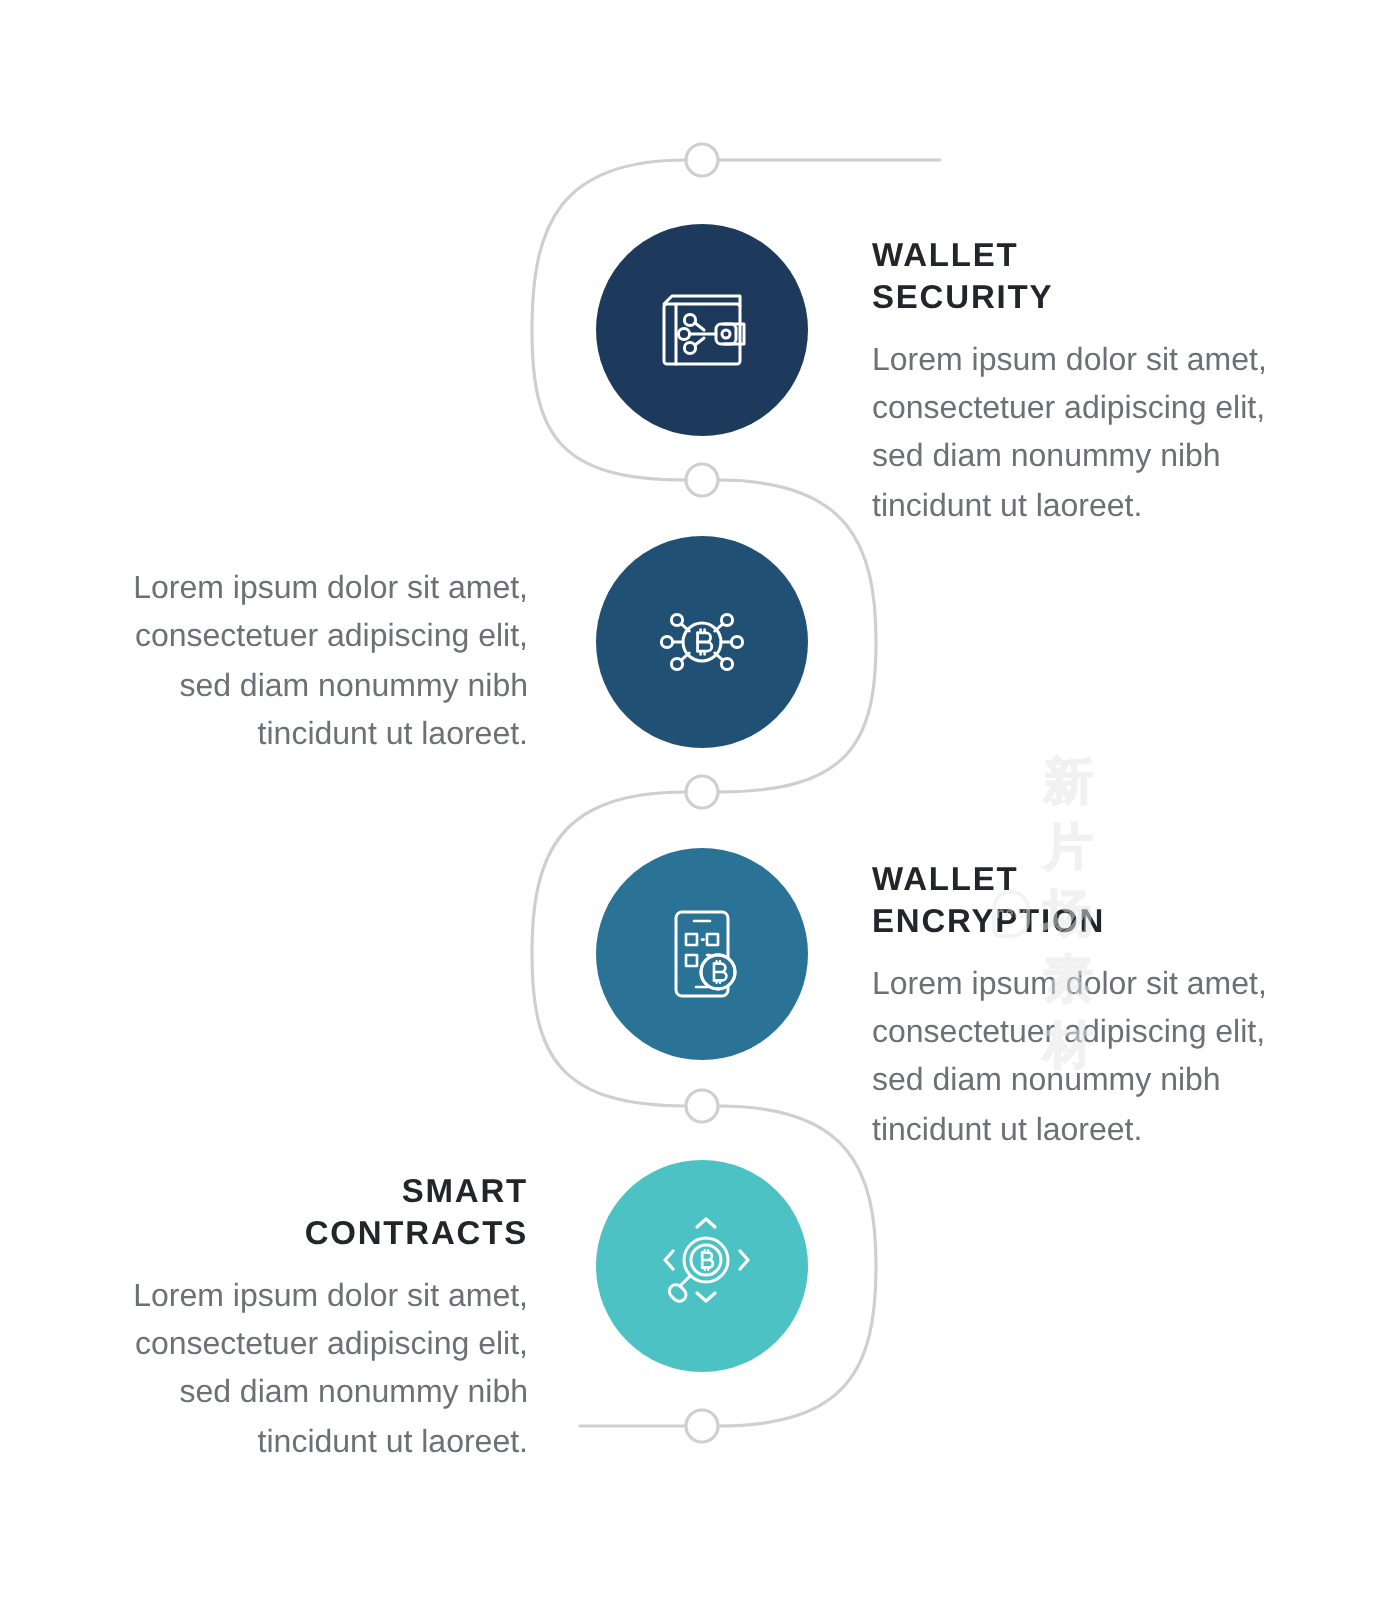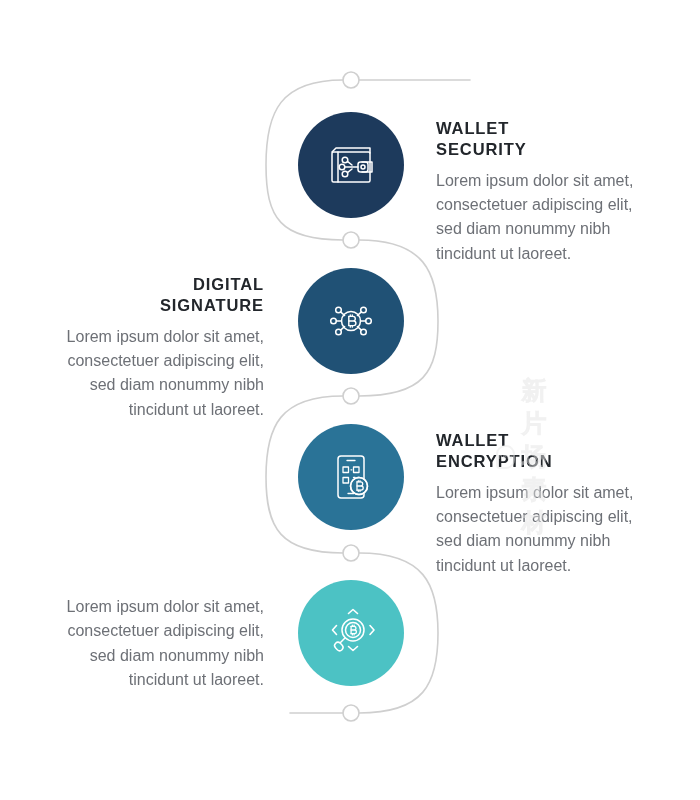--- a/index.html
+++ b/index.html
@@ -155,22 +155,20 @@
         <circle cx="39.5" cy="38" r="2.8"></circle>
         <path d="M16.6 17.9 L20.6 21.5"></path>
         <path d="M12.3 27 L17.5 27"></path>
         <path d="M16.6 36.1 L20.6 32.5"></path>
         <path d="M37.4 17.9 L33.4 21.5"></path>
         <path d="M41.7 27 L36.5 27"></path>
         <path d="M37.4 36.1 L33.4 32.5"></path>
       </svg>
     </div>
     <div class="text-block left-side" style="top:6px;">
-      <div class="step-title">DIGITAL
-SIGNATURE</div>
       <div class="step-desc">Lorem ipsum dolor sit amet, consectetuer adipiscing elit, sed diam nonummy nibh tincidunt ut laoreet.</div>
     </div>
   </div>
 
   <div class="step" style="top:424px;">
     <div class="icon-circle" style="background: rgb(42, 115, 151);">
       <svg width="54" height="54" viewBox="0 0 54 54" fill="none" stroke="#ffffff" stroke-width="1.5" stroke-linecap="round" stroke-linejoin="round">
         <rect x="14" y="6" width="26" height="42" rx="3"></rect>
         <path d="M23 10.5 L31 10.5" stroke-width="1.3"></path>
         <path d="M24 43.5 L30 43.5" stroke-width="1.3"></path>
@@ -203,20 +201,22 @@
         <path d="M27.1 20.3 L30.5 20.3 A 1.9 1.9 0 0 1 30.5 24 L27.1 24 L31 24 A 1.9 1.9 0 0 1 31 27.7 L27.1 27.7" stroke-width="1.3"></path>
         <path d="M21.2 31.8 L16.5 36.5"></path>
         <rect x="11.5" y="36" width="6.6" height="9" rx="3.3" transform="rotate(-45 14.8 40.5)"></rect>
         <path d="M24.5 7.5 L29 3.5 L33.5 7.5" stroke-width="1.6"></path>
         <path d="M24.5 40.5 L29 44.5 L33.5 40.5" stroke-width="1.6"></path>
         <path d="M46 19.5 L50 24 L46 28.5" stroke-width="1.6"></path>
         <path d="M12.5 19.5 L8.5 24 L12.5 28.5" stroke-width="1.6"></path>
       </svg>
     </div>
     <div class="text-block left-side" style="top:6px;">
+      <div class="step-title">SMART
+CONTRACTS</div>
       <div class="step-desc">Lorem ipsum dolor sit amet, consectetuer adipiscing elit, sed diam nonummy nibh tincidunt ut laoreet.</div>
     </div>
   </div>
 
   <div class="watermark">
     <div class="wm-badge">new</div>
     <div class="wm-text">新片场素材</div>
   </div>
 
 </div>

